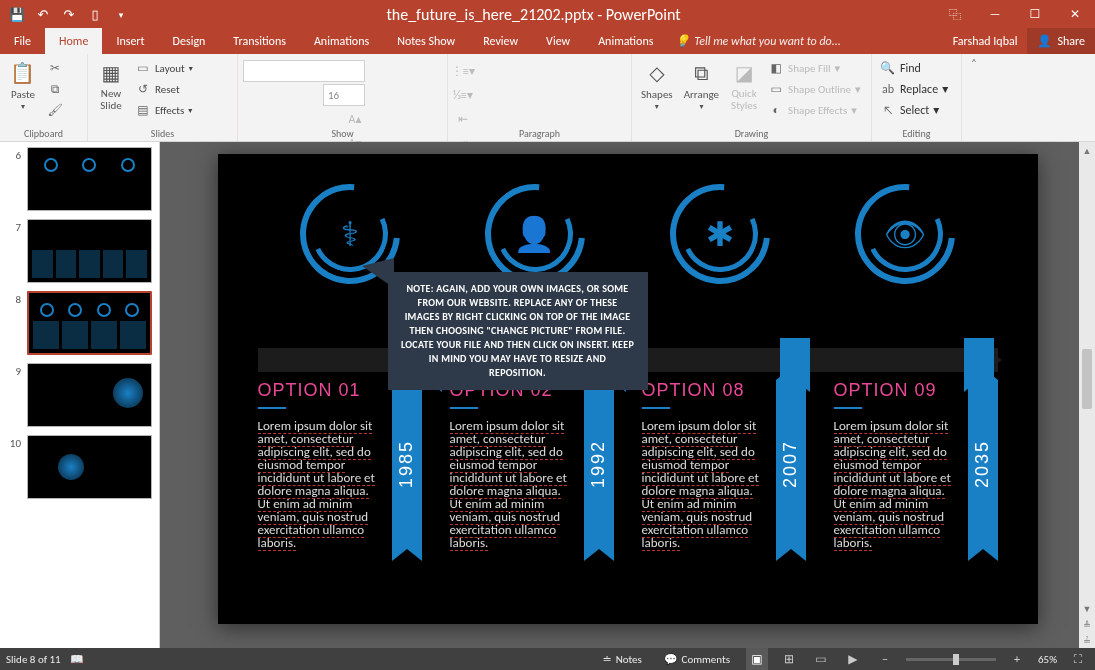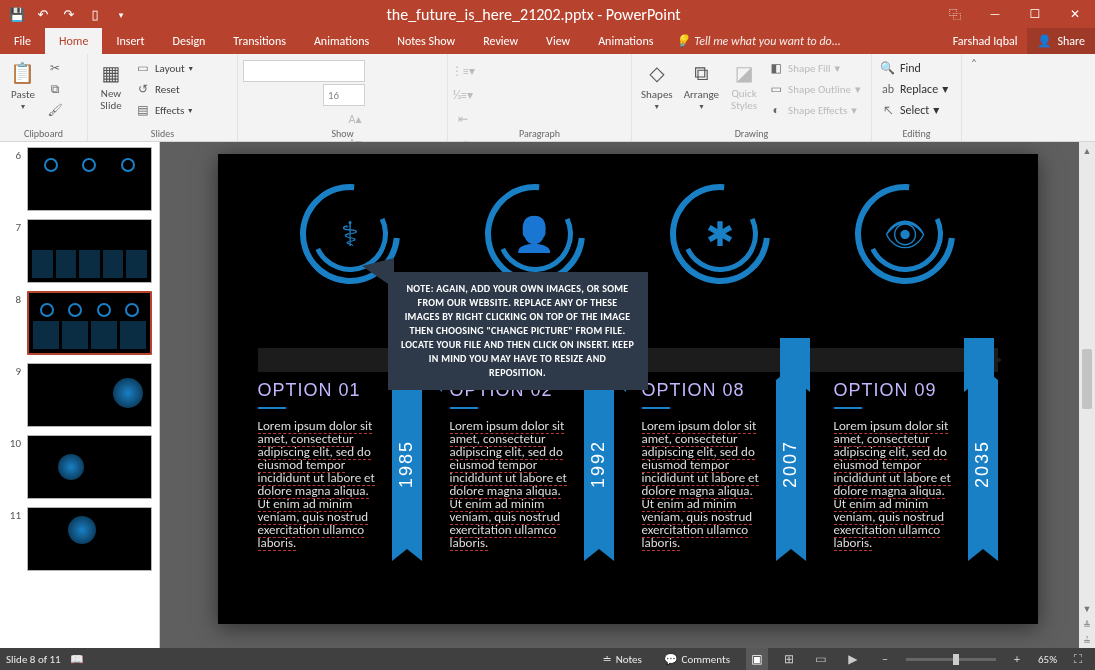--- a/index.html
+++ b/index.html
@@ -62,21 +62,21 @@
 .canvasscroll { position: absolute; top:0; right:0; bottom:0; width:16px; background:#e9e9e9; display:flex; flex-direction:column; align-items:center;}
 .canvasscroll .sth { width:16px; height:16px; display:flex; align-items:center; justify-content:center; font-size:9px; color:#777;}
 .canvasscroll .sthumb{ width:10px; background:#c3c3c3; height:60px; border-radius:2px; margin-top:auto; margin-bottom:auto;}
 
 .slide { margin-top: 12px; width: 820px; height: 470px; background: #000; box-shadow: 0 4px 20px rgba(0,0,0,.5); position: relative; color: #fff; }
 .slide .tlbar { position:absolute; top:194px; left:40px; right:40px; height:24px; background:#1c1c1c;}
 .slide .tlbar:after{ content:""; position:absolute; right:-4px; top:5px; width:0; height:0; border-top:7px solid transparent; border-bottom:7px solid transparent; border-left:10px solid #1c1c1c;}
 .cols { position:absolute; top:226px; left:40px; right:40px; display:flex; gap:28px;}
 .col { flex:1; display:flex; gap:8px;}
 .colbody{ flex:1;}
-.optitle{ font-family: Impact, "Arial Narrow", sans-serif; letter-spacing:1px; font-size:18px; color:#c4b5fd; margin-bottom:6px;}
+.optitle{ font-family: Impact, "Arial Narrow", sans-serif; letter-spacing:1px; font-size:18px; color:#ec4899; margin-bottom:6px;}
 .underline{ width:28px; height:2px; background:#1a80c6; margin-bottom:10px;}
 .lorem{ font-size:13px; line-height:13px; color:#ddd;}
 .lorem span{ border-bottom:1px dashed #c03434;}
 .yearflag{ width:30px; background:#1a80c6; position:relative; display:flex; align-items:center; justify-content:center;}
 .yearflag .yr{ writing-mode: vertical-rl; transform:rotate(180deg); font-family: Impact, sans-serif; letter-spacing:2px; font-size:18px; color:#fff;}
 .yearflag:before{ content:""; position:absolute; top:-12px; left:0; width:0; height:0; border-left:15px solid transparent; border-right:15px solid transparent; border-bottom:12px solid #1a80c6;}
 .yearflag:after{ content:""; position:absolute; bottom:-12px; left:0; width:0; height:0; border-left:15px solid #1a80c6; border-right:15px solid #1a80c6; border-bottom:12px solid transparent;}
 .tlflag{ position:absolute; top:184px; width:30px; height:42px; background:#1a80c6;}
 .tlflag:after{ content:""; position:absolute; bottom:-12px; left:0; border-left:15px solid #1a80c6; border-right:15px solid #1a80c6; border-bottom:12px solid transparent;}
 
@@ -326,26 +326,20 @@
         <div class="thumb">
           <div style="position:absolute;right:8px;top:14px;width:30px;height:30px;border-radius:50%;background:radial-gradient(circle,#1a80c6,#062336);"></div>
         </div>
       </div>
     <div class="thumbslot">
         <div class="num">10</div>
         <div class="thumb">
           <div style="position:absolute;left:30px;top:18px;width:26px;height:26px;border-radius:50%;background:radial-gradient(circle,#1a80c6,#062336);"></div>
         </div>
       </div>
-    <div class="thumbslot">
-        <div class="num">11</div>
-        <div class="thumb">
-          <div style="position:absolute;left:40px;top:8px;width:28px;height:28px;border-radius:50%;background:radial-gradient(circle,#1a80c6,#062336);"></div>
-        </div>
-      </div>
   </div>
 
   <div class="canvaswrap">
     <div class="slide">
 
       <div class="iconrow">
         <div class="hudicon">
             <div class="hudring"></div>
             <div class="hudring2"></div>
             <div class="hudcenter">⚕</div>

